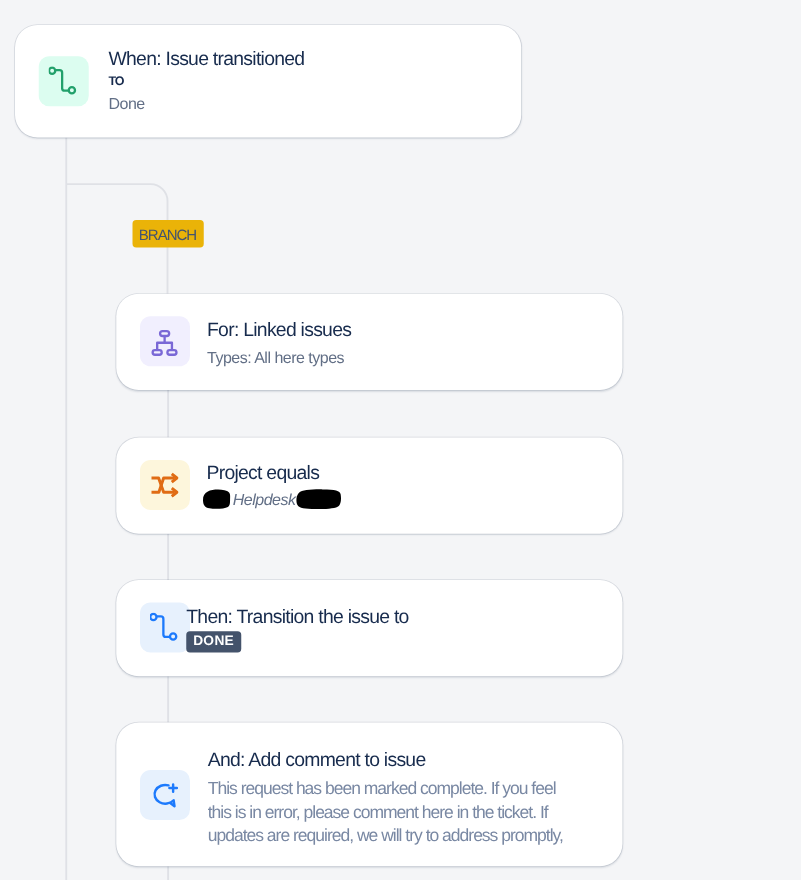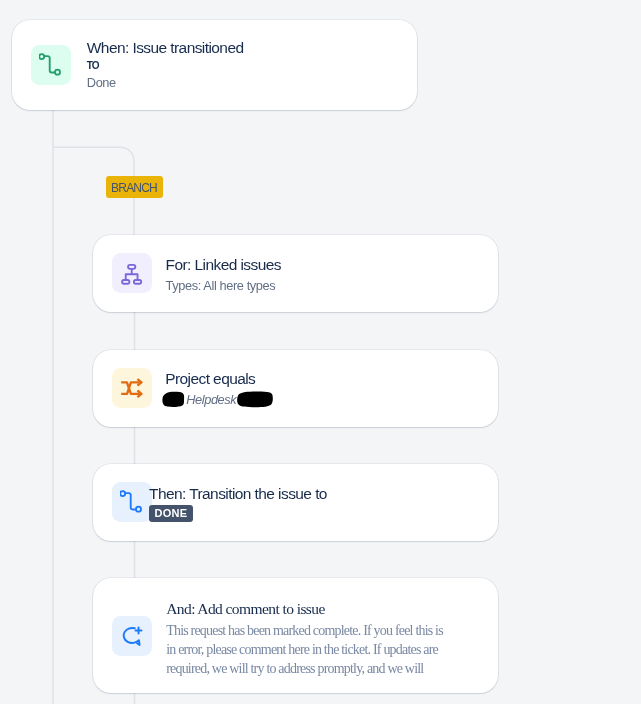--- a/index.html
+++ b/index.html
@@ -108,21 +108,21 @@
       </svg>
     </div>
     <div class="ctext" style="left:56px;top:20.8px;">
       <div class="title">Then: Transition the issue to</div>
       <div style="margin-top:1.2px;">
         <span class="status-lozenge">DONE</span>
       </div>
     </div>
   </div>
 
-  <div class="card" style="left:93px;top:578px;width:405px;height:115px;font-family:Liberation Serif, serif;">
+  <div class="card" style="left:93px;top:578px;width:405px;height:115px;">
     <div class="iconbox" style="left:19px;top:38px;background:#e7f1fd;">
       <svg width="24" height="24" viewBox="0 0 24 24">
         <path d="M14.8 4.3 A8.6 7.5 0 1 0 18.9 16.2 L19.6 21.0 L15.9 18.2" fill="none" stroke="#1d7afc" stroke-width="1.95" stroke-linecap="round" stroke-linejoin="round"></path>
         <path d="M18.5 3.5 V9.4 M15.5 6.45 H21.5" fill="none" stroke="#1d7afc" stroke-width="1.95" stroke-linecap="round"></path>
       </svg>
     </div>
     <div class="ctext" style="left:73.2px;top:22.0px;">
       <div class="title">And: Add comment to issue</div>
       <div class="body-txt" style="margin-top:4.2px;">This request has been marked complete. If you feel this is in error, please comment here in the ticket. If updates are required, we will try to address promptly, and we will update the ticket.</div>
     </div>

